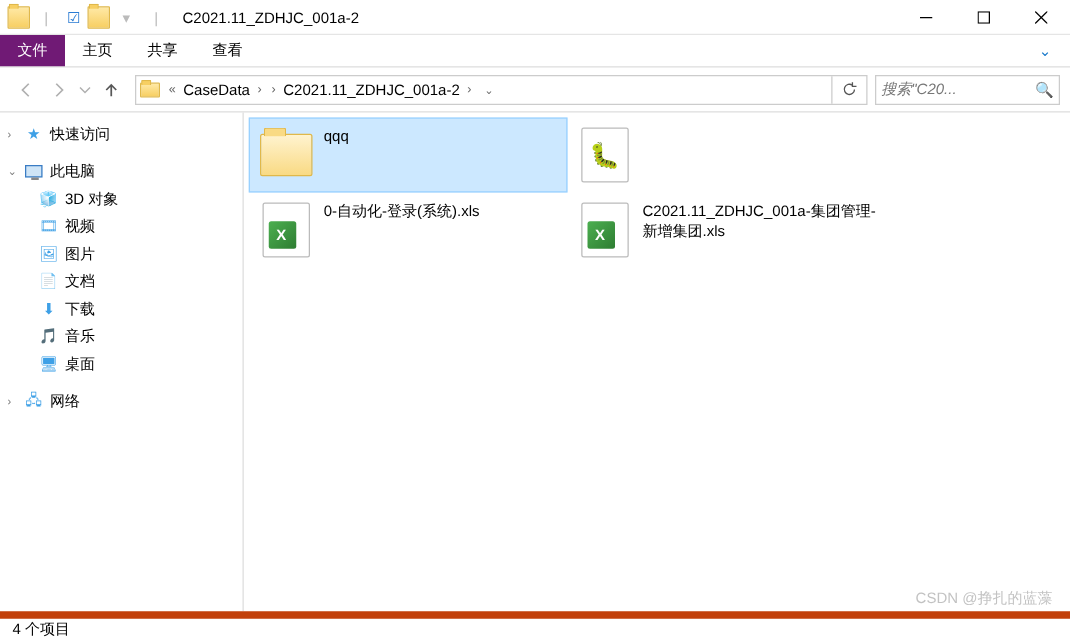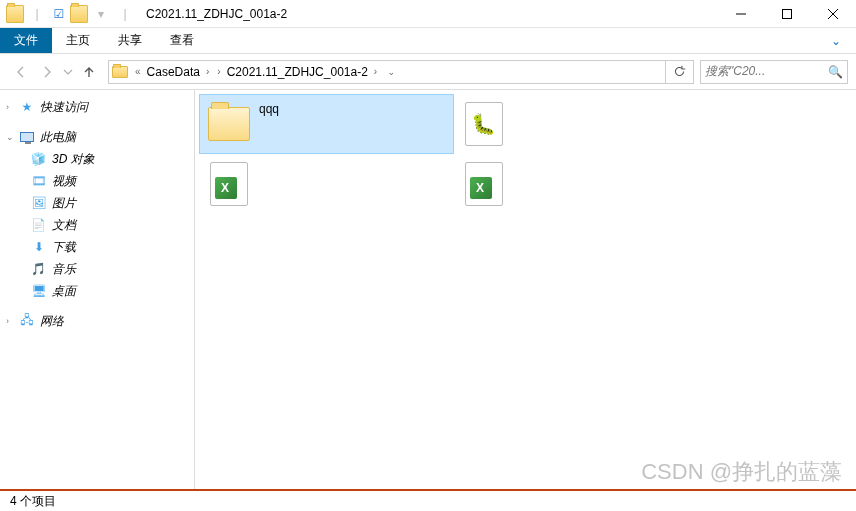--- a/index.html
+++ b/index.html
@@ -7,21 +7,21 @@
 
 .titlebar { height:28px; display:flex; align-items:center; background:#fff; border-bottom:1px solid #e5e5e5; }
 .titlebar .qa { display:flex; gap:2px; padding:0 6px; }
 .titlebar .qa span { width:18px; height:18px; display:flex; align-items:center; justify-content:center; }
 .titlebar .sep { color:#bbb; margin:0 2px; }
 .titlebar .title { padding-left:4px; }
 .winbtns { margin-left:auto; display:flex; }
 .winbtns div { width:46px; height:28px; display:flex; align-items:center; justify-content:center; }
 
 .ribbon-tabs { height:26px; display:flex; align-items:stretch; border-bottom:1px solid #ddd; }
-.tab-file { background:#0369a1; color:#fff; padding:0 14px; display:flex; align-items:center; }
+.tab-file { background:#701a75; color:#fff; padding:0 14px; display:flex; align-items:center; }
 .tab { padding:0 14px; display:flex; align-items:center; }
 
 .toolbar { height:36px; display:flex; align-items:center; padding:0 8px; border-bottom:1px solid #ddd; }
 .nav-btn { width:26px; height:26px; display:flex; align-items:center; justify-content:center; border-radius:2px; }
 .nav-btn svg { display:block; }
 .nav-arrow-disabled { color:#b0b0b0; }
 .nav-arrow { color:#585858; }
 .breadcrumb-wrap { flex:1; height:24px; border:1px solid #ccc; display:flex; align-items:center; margin:0 6px; }
 .bc-icon { width:22px; display:flex; align-items:center; justify-content:center; }
 .bc-chev { color:#666; padding:0 4px; font-size:10px; }
@@ -31,30 +31,30 @@
 .search { width:148px; height:24px; border:1px solid #ccc; display:flex; align-items:center; padding:0 4px; color:#777; }
 .search span:first-child { flex:1; white-space:nowrap; overflow:hidden; font-style:italic; }
 
 .main { display:flex; height:399px; }
 .sidebar { width:195px; border-right:1px solid #ddd; padding:6px 0; overflow:hidden; }
 .sb-group { margin-bottom:8px; }
 .sb-item { display:flex; align-items:center; padding:2px 0 2px 16px; height:22px; }
 .sb-item.head { padding-left:6px; }
 .sb-item .exp { width:12px; color:#777; font-size:9px; }
 .sb-item .ico { width:18px; display:flex; align-items:center; justify-content:center; margin-right:4px; }
-.sb-item .lbl { white-space:nowrap;font-style:italic; }
+.sb-item .lbl { white-space:nowrap; }
 
 .content { flex:1; padding:4px; display:flex; flex-wrap:wrap; align-content:flex-start; }
 .file-item { width:255px; height:60px; display:flex; align-items:flex-start; padding:6px; }
 .file-item.selected { background:#cce8ff; border:1px solid #99d1ff; padding:5px; }
 .file-item .fico { width:48px; height:48px; display:flex; align-items:center; justify-content:center; flex-shrink:0; }
 .file-item .fname { padding-left:6px; padding-top:2px; word-break:break-all; line-height:1.3; }
 
-.statusbar { position:absolute; bottom:0; left:0; right:0; height:22px; border-top:2px solid #c2410c; display:flex; align-items:center; padding:0 10px; background:#fff; }
-.watermark { position:absolute; right:14px; bottom:24px; color:rgba(120,120,120,0.45); font-size:22px; }
+.statusbar { position:absolute; bottom:0; left:0; right:0; height:22px; border-top:6px solid #c2410c; display:flex; align-items:center; padding:0 10px; background:#fff; }
+.watermark { position:absolute; right:14px; bottom:24px; color:rgba(120,120,120,0.45); font-size:12px; }
 
 
 .ico-folder-sm { width:16px; height:12px; background:linear-gradient(#ffe9a6,#f7cf63); border:1px solid #e0b84a; border-radius:1px; position:relative; }
 .ico-folder-sm::before { content:""; position:absolute; top:-3px; left:0; width:6px; height:3px; background:#f7cf63; border:1px solid #e0b84a; border-bottom:none; border-radius:1px 1px 0 0; }
 .ico-folder-lg { width:42px; height:34px; background:linear-gradient(#fff3cf,#f9da84); border:1px solid #e0b84a; border-radius:2px; position:relative; }
 .ico-folder-lg::before { content:""; position:absolute; top:-6px; left:2px; width:16px; height:6px; background:#f9da84; border:1px solid #e0b84a; border-bottom:none; border-radius:2px 2px 0 0; }
 .ico-xls { width:38px; height:44px; background:#fff; border:1px solid #bbb; position:relative; border-radius:2px; }
 .ico-xls::after { content:""; position:absolute; left:4px; top:14px; width:22px; height:22px; background:linear-gradient(135deg,#4caf50,#2e7d32); border-radius:2px; }
 .ico-xls::before { content:"X"; position:absolute; left:10px; top:18px; color:#fff; font-weight:bold; font-size:12px; z-index:1; }
 .ico-sql { width:38px; height:44px; background:#fff; border:1px solid #bbb; border-radius:2px; display:flex; align-items:center; justify-content:center; font-size:20px; }
@@ -218,25 +218,27 @@
       </div>
       <div class="file-item">
         <div class="fico">
           <div class="ico-sql">🐛</div>
         </div>
       </div>
       <div class="file-item">
         <div class="fico">
           <div class="ico-xls"></div>
         </div>
+        <div class="fname">0-自动化-登录(系统).xls</div>
       </div>
       <div class="file-item">
         <div class="fico">
           <div class="ico-xls"></div>
         </div>
+        <div class="fname">C2021.11_ZDHJC_001a-集团管理-新增集团.xls</div>
       </div>
     </div>
 </div>
 
 <div class="statusbar">
   <span>4 个项目</span>
 </div>
 <div class="watermark">CSDN @挣扎的蓝藻</div>
 
 </body></html>

